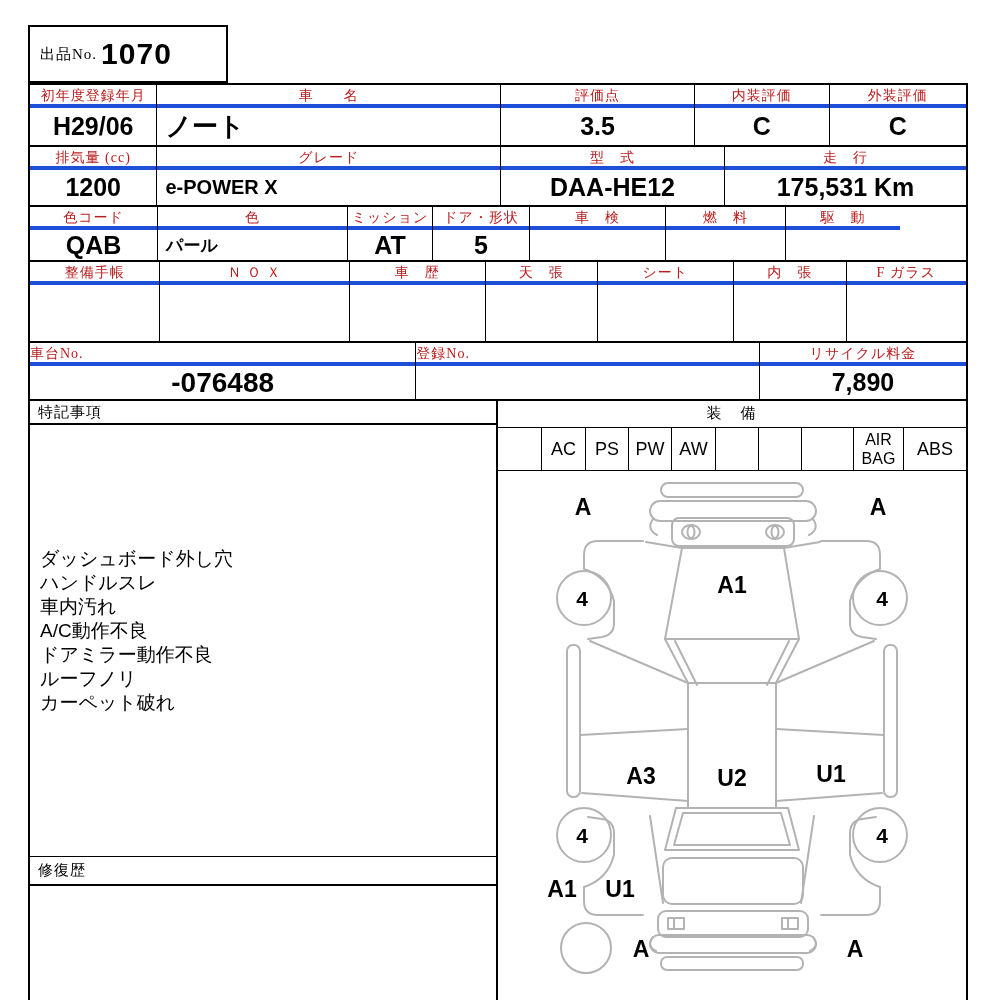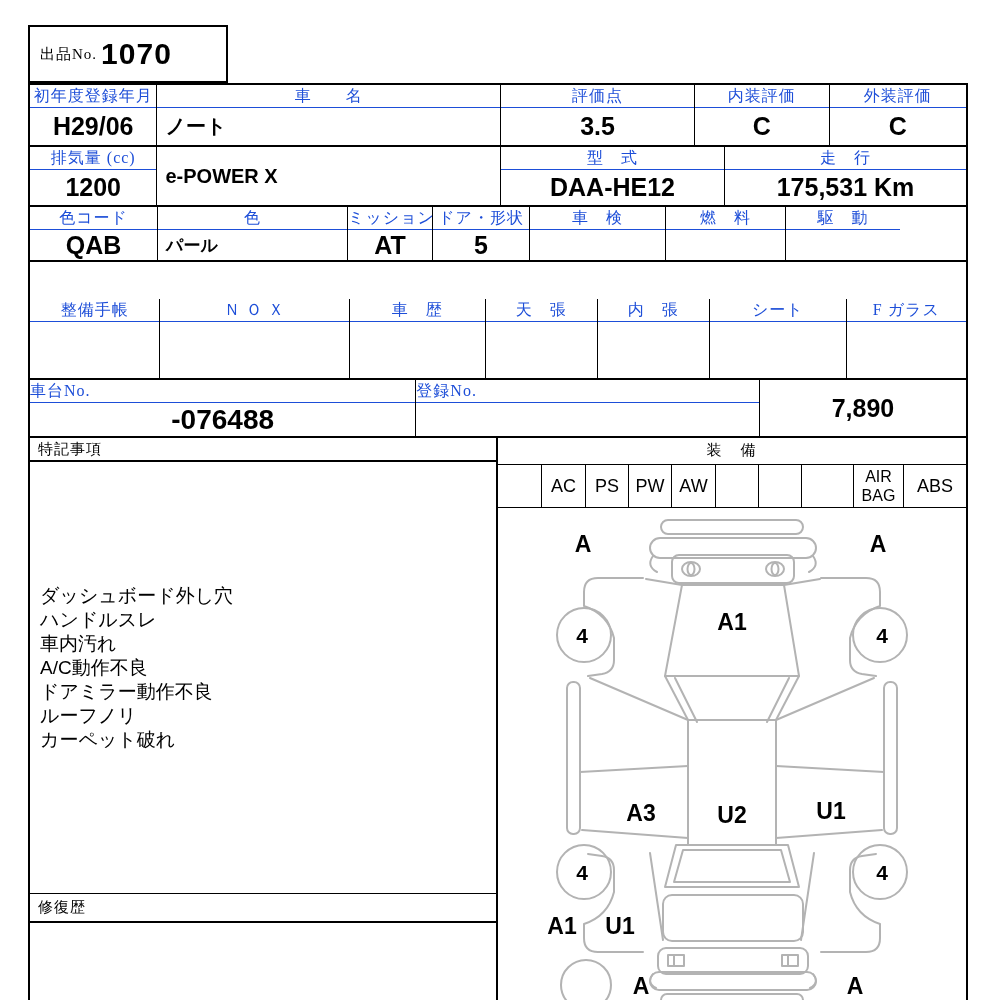--- a/index.html
+++ b/index.html
@@ -11,33 +11,33 @@
              border:2px solid #000; display:flex; align-items:center; padding-left:10px; gap:4px; }
   .listing .lbl { font-family:"Liberation Serif","DejaVu Serif",serif; font-size:15px; letter-spacing:1px; }
   .listing .num { font-weight:bold; font-size:30px; letter-spacing:1px; }
 
   
   .tbl { position:absolute; left:28px; top:83px; width:940px; border:2px solid #000; }
   .trow { display:flex; border-bottom:2px solid #000; }
   .trow:last-child { border-bottom:none; }
   .cell { border-left:1px solid #000; display:flex; flex-direction:column; overflow:hidden; }
   .cell:first-child { border-left:none; }
-  .hdr { font-family:"Liberation Serif","DejaVu Serif",serif; font-size:16px; color:#1d4ed8;
-         height:23px; line-height:21px; text-align:center; border-bottom:1px solid #1d4ed8;
+  .hdr { font-family:"Liberation Serif","DejaVu Serif",serif; font-size:14px; color:#b91c1c;
+         height:23px; line-height:21px; text-align:center; border-bottom:4px solid #1d4ed8;
          letter-spacing:1px; white-space:nowrap; }
   .hdr.left { text-align:left; }
   .val { flex:1; display:flex; align-items:center; justify-content:center;
          font-weight:bold; font-size:25px; white-space:nowrap; }
   .val.left { justify-content:flex-start; padding-left:8px; }
-  .val.f22 { font-size:20px; } .val.f20 { font-size:20px; } .val.f17 { font-size:17px; }
+  .val.f22 { font-size:26px; } .val.f20 { font-size:20px; } .val.f17 { font-size:17px; }
   .val.f28 { font-size:28px; }
 
   
   .r1 { height:62px; } .r2 { height:60px; } .r3 { height:55px; }
-  .r4 { height:81px;margin-top:37px; } .r5 { height:58px; } .r6 { height:739px; }
+  .r4 { height:81px; } .r5 { height:58px; } .r6 { height:739px; }
 
   
   .left-panel { width:472px; border-right:2px solid #000; display:flex; flex-direction:column; }
   .notes-hdr { height:24px; line-height:22px; border-bottom:2px solid #000;
                font-family:"Liberation Serif","DejaVu Serif",serif; font-size:15px; padding-left:8px; letter-spacing:1px; }
   .notes-body { height:431px; padding:122px 0 0 10px; font-size:19px; line-height:24px; font-weight:500; }
   .repair-hdr { height:30px; line-height:27px; border-top:1px solid #000; border-bottom:2px solid #000;
                 font-family:"Liberation Serif","DejaVu Serif",serif; font-size:15px; padding-left:8px; letter-spacing:1px; }
   .repair-body { flex:1; }
 
@@ -91,20 +91,21 @@
         <div class="val">C</div>
       </div>
     </div>
 
     <div class="trow r2">
       <div class="cell" style="width:127px">
         <div class="hdr">排気量 (cc)</div>
         <div class="val">1200</div>
       </div>
       <div class="cell" style="width:345px">
+        <div class="hdr">グレード</div>
         <div class="val left f20">e-POWER X</div>
       </div>
       <div class="cell" style="width:225px">
         <div class="hdr">型　式</div>
         <div class="val">DAA-HE12</div>
       </div>
       <div class="cell" style="width:243px">
         <div class="hdr">走　行</div>
         <div class="val">175,531 Km</div>
       </div>
@@ -151,44 +152,45 @@
         <div class="val"></div>
       </div>
       <div class="cell" style="width:137px">
         <div class="hdr">車　歴</div>
         <div class="val"></div>
       </div>
       <div class="cell" style="width:112px">
         <div class="hdr">天　張</div>
         <div class="val"></div>
       </div>
+      <div class="cell" style="width:137px">
+        <div class="hdr">シート</div>
+        <div class="val"></div>
+      </div>
       <div class="cell" style="width:113px">
         <div class="hdr">内　張</div>
-        <div class="val"></div>
-      </div>
-      <div class="cell" style="width:137px">
-        <div class="hdr">シート</div>
         <div class="val"></div>
       </div>
       <div class="cell" style="width:121px">
         <div class="hdr">F ガラス</div>
         <div class="val"></div>
       </div>
     </div>
 
     <div class="trow r5">
       <div class="cell" style="width:387px">
         <div class="hdr left">車台No.</div>
         <div class="val f28">-076488</div>
       </div>
       <div class="cell" style="width:345px">
         <div class="hdr left">登録No.</div>
         <div class="val"></div>
       </div>
       <div class="cell" style="width:208px">
+        <div class="hdr">リサイクル料金</div>
         <div class="val">7,890</div>
       </div>
     </div>
 
     <div class="trow r6">
 
       <div class="left-panel">
         <div class="notes-hdr">特記事項</div>
         <div class="notes-body">
           <div>ダッシュボード外し穴</div>

